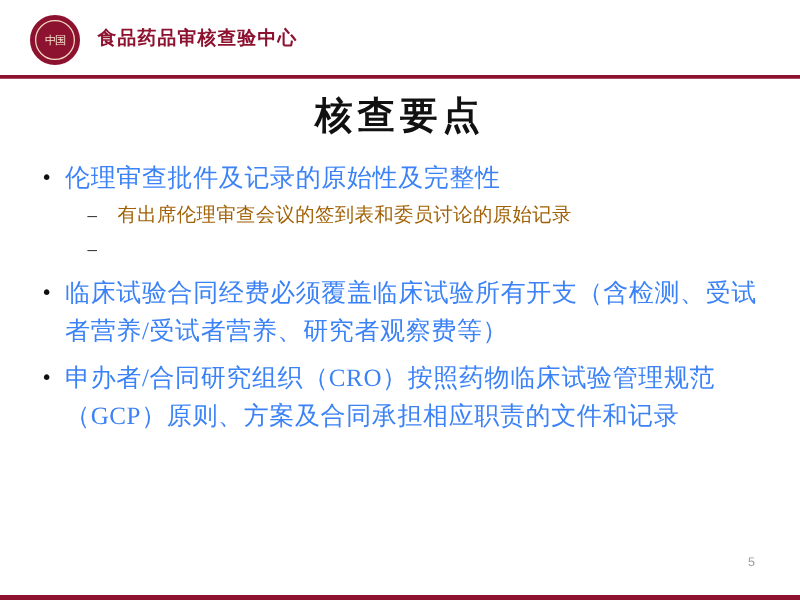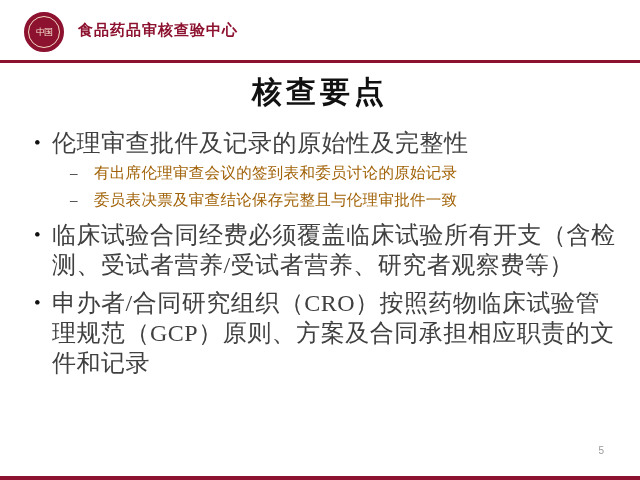--- a/index.html
+++ b/index.html
@@ -107,23 +107,23 @@
     width: 26px;
     flex: 0 0 26px;
     font-size: 19px;
     line-height: 30px;
     color: #111;
     text-align: left;
     padding-left: 8px;
     box-sizing: border-box;
   }
   .lvl1 .text {
-    font-size: 24px;
+    font-size: 20px;
     line-height: 30px;
-    color: #404040;
+    color: #3b82f6;
     letter-spacing: 0.5px;
   }
   .lvl2 {
     display: flex;
     align-items: flex-start;
     margin-left: 44px;
     margin-bottom: 1px;
   }
   .lvl2 .bullet {
     width: 24px;
@@ -181,21 +181,20 @@
       <div class="text">伦理审查批件及记录的原始性及完整性</div>
     </div>
 
     <div class="lvl2">
       <div class="bullet">–</div>
       <div class="text">有出席伦理审查会议的签到表和委员讨论的原始记录</div>
     </div>
 
     <div class="lvl2">
       <div class="bullet">–</div>
-      <div class="text">委员表决票及审查结论保存完整且与伦理审批件一致</div>
     </div>
 
     <div class="block-gap"></div>
 
     <div class="lvl1">
       <div class="bullet">•</div>
       <div class="text">临床试验合同经费必须覆盖临床试验所有开支（含检测、受试者营养/受试者营养、研究者观察费等）</div>
     </div>
 
     <div class="block-gap"></div>

